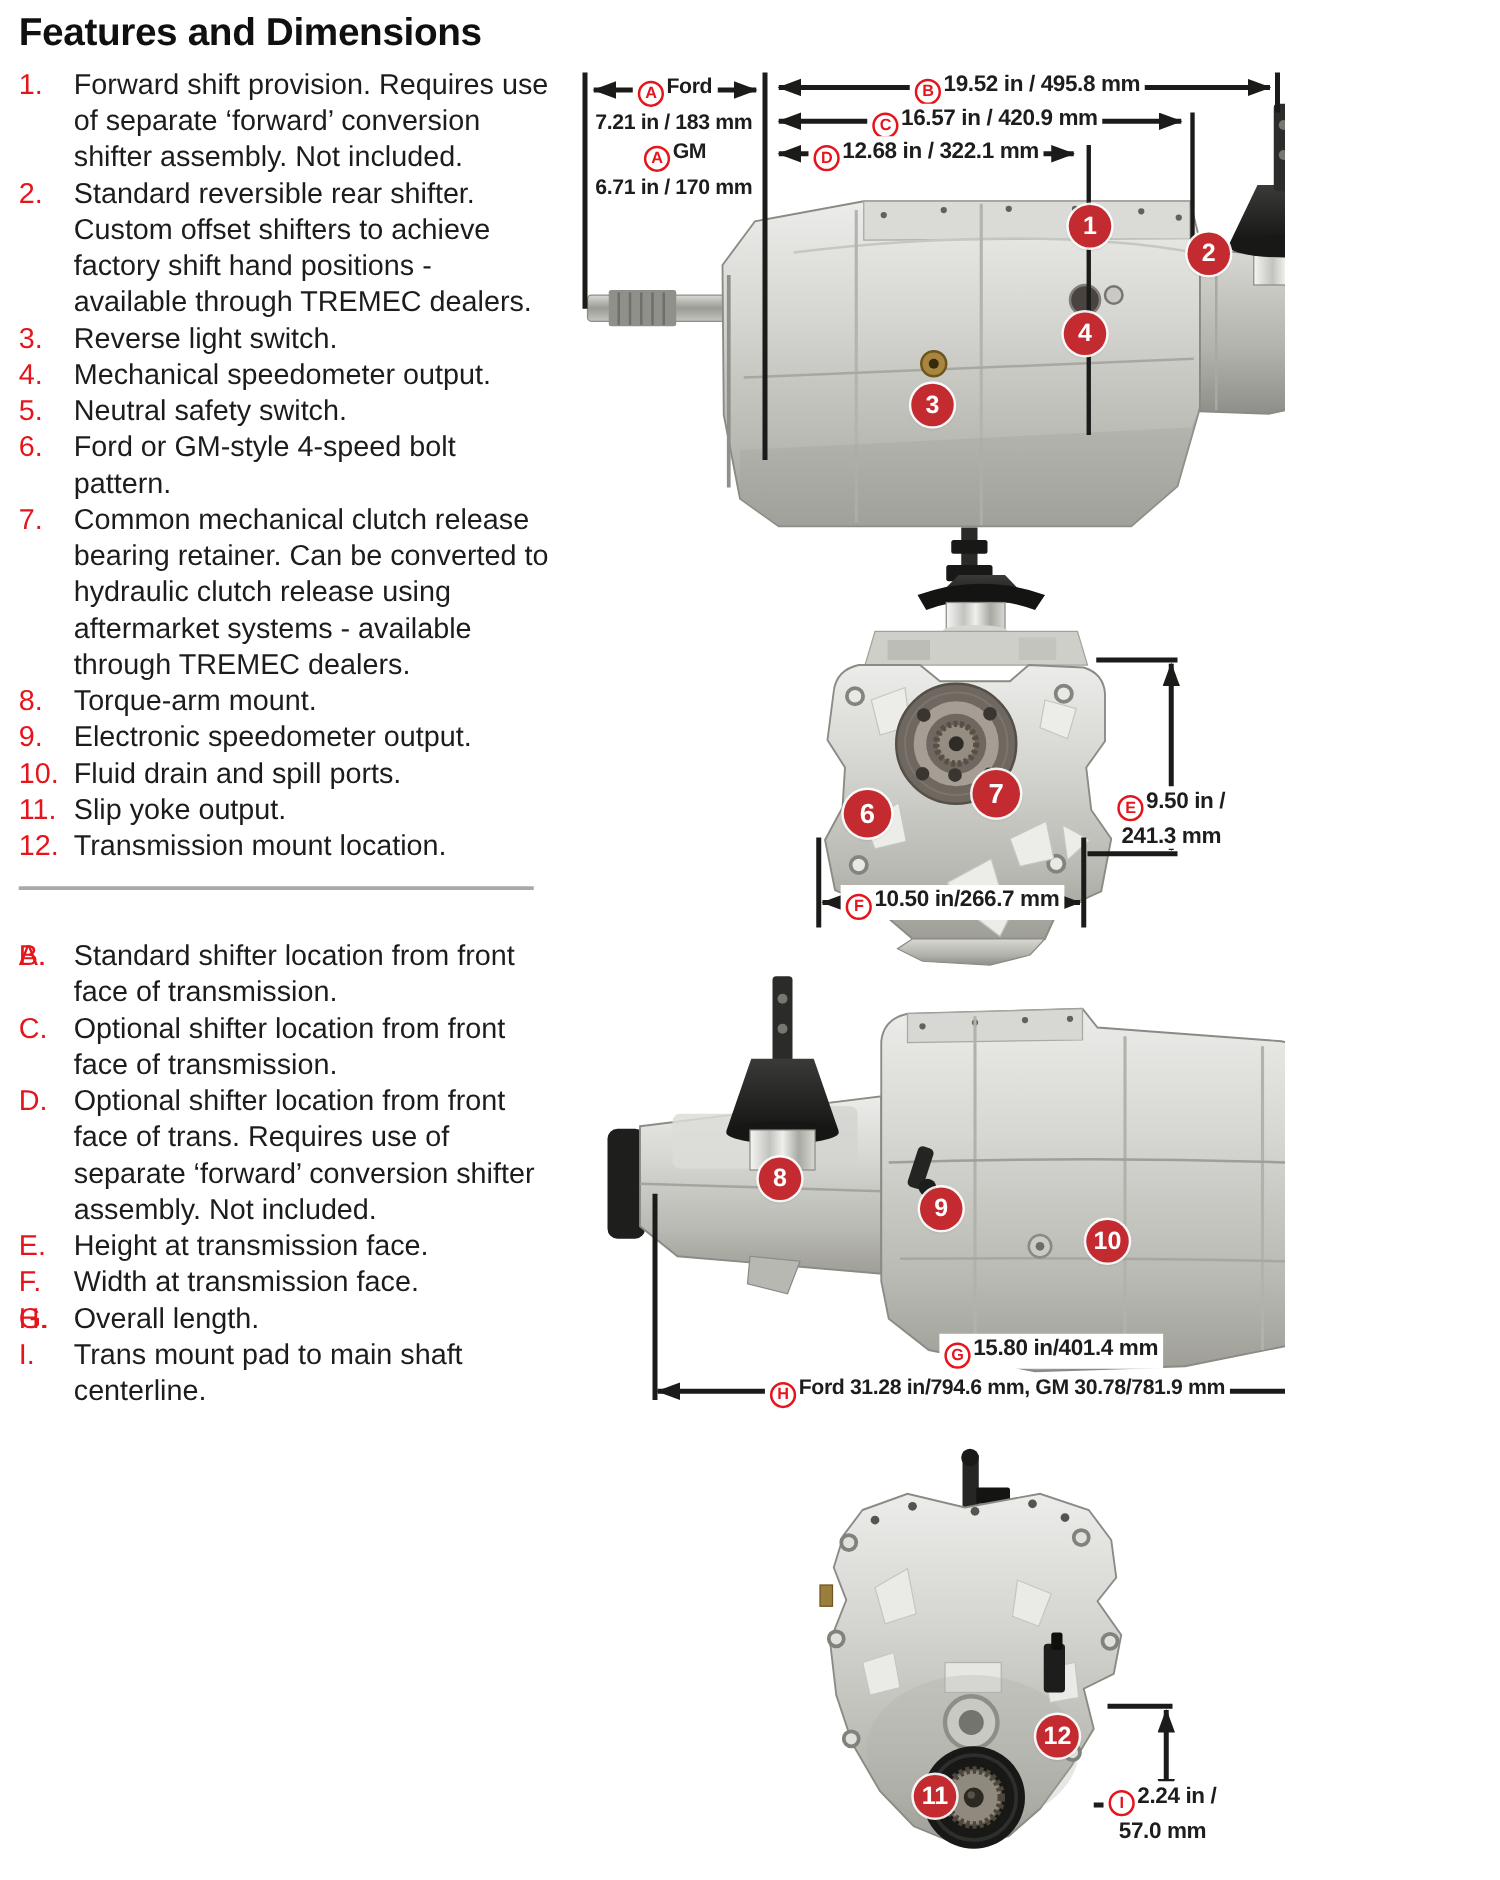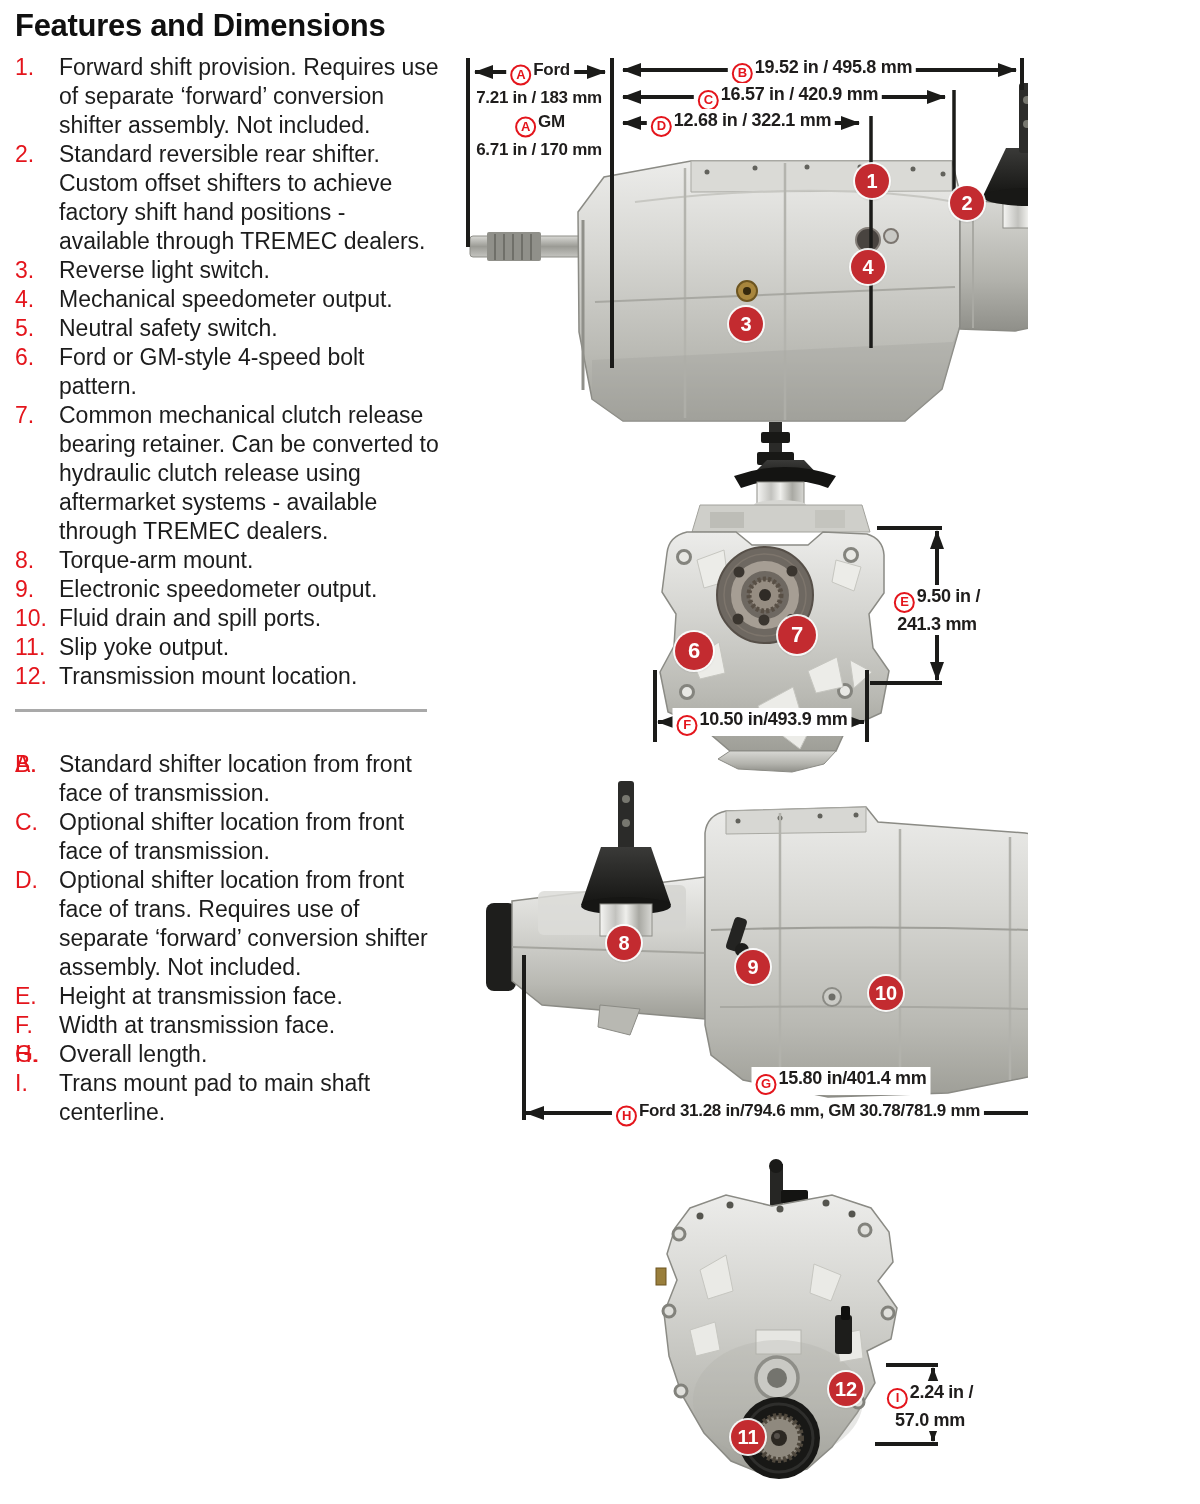--- a/index.html
+++ b/index.html
@@ -26,21 +26,21 @@
   .callout{position:absolute;width:34px;height:34px;border-radius:50%;
            background:var(--callout);color:#fff;text-align:center;
            font:700 20px/34px "Liberation Sans",sans-serif;
            box-shadow:0 0 0 2px rgba(255,255,255,.9),0 1px 3px rgba(0,0,0,.35);}
   .callout.big{width:38px;height:38px;font-size:22px;line-height:38px;}
 
   .dim-label{position:absolute;transform:translate(-50%,-50%);white-space:nowrap;
              font:700 18px/22px "Liberation Sans",sans-serif;color:var(--dimtext);
              background:#fff;padding:0 4px;letter-spacing:-0.3px;}
   .dim-label.sm{font-size:17px;}
-  .dim-label.two{text-align:center;}
+  .dim-label.two{text-align:center;margin-top:44px;}
   .lc{display:inline-block;width:21px;height:21px;box-sizing:border-box;
       border:2.5px solid var(--accent);border-radius:50%;background:#fff;
       color:var(--accent);font:700 13px/16px "Liberation Sans",sans-serif;
       text-align:center;margin-right:2px;vertical-align:-4px;}
 </style>
 </head>
 <body>
 
 <svg width="0" height="0" style="position:absolute" aria-hidden="true">
   <defs>
@@ -230,21 +230,21 @@
         <line x1="230" y1="263" x2="302" y2="263"></line>
         <line x1="15" y1="250" x2="15" y2="322"></line>
         <line x1="227" y1="250" x2="227" y2="322"></line>
         <line x1="18" y1="302" x2="224" y2="302" marker-start="url(#ah)" marker-end="url(#ah)"></line>
       </g>
     </svg>
     <div class="dim-label two" style="left:297px;top:190px">
       <div><span class="lc">E</span><span>9.50 in /</span></div>
       <div>241.3 mm</div>
     </div>
-    <div class="dim-label" style="left:122px;top:302px"><span class="lc">F</span><span>10.50 in/493.9 mm</span></div>
+    <div class="dim-label" style="left:122px;top:302px"><span class="lc">F</span><span>10.50 in/266.7 mm</span></div>
     <div class="callout big" style="left:35px;top:212px">6</div>
     <div class="callout big" style="left:138px;top:196px">7</div>
   </div>
 
   <div class="fig" style="left:480px;top:775px;width:720px;height:360px">
     <svg width="720" height="360" viewBox="0 0 720 360">
       <g>
         <rect x="6" y="128" width="30" height="88" rx="8" fill="#1e1e1c"></rect>
         <path d="M32,126 L225,102 L225,244 L62,230 L32,206 Z" fill="url(#metalG)" stroke="#8b8b85" stroke-width="1.5"></path>
         <rect x="58" y="116" width="74" height="44" rx="6" fill="#dcdcd8" opacity="0.85"></rect>

